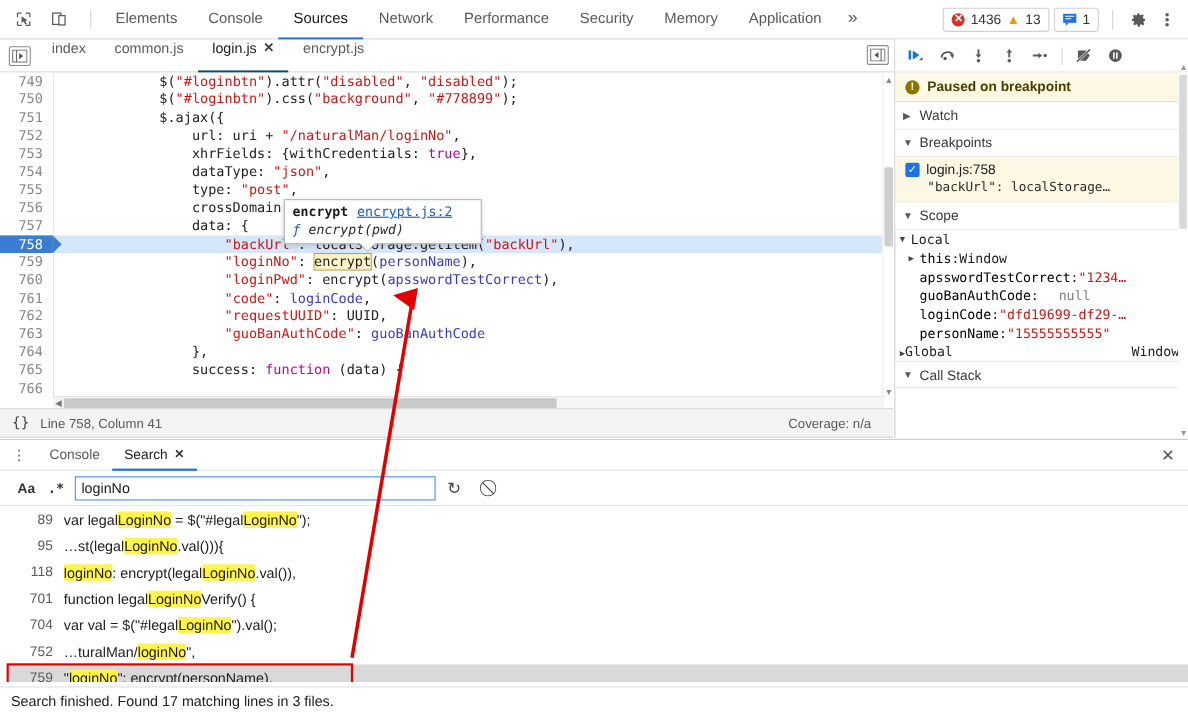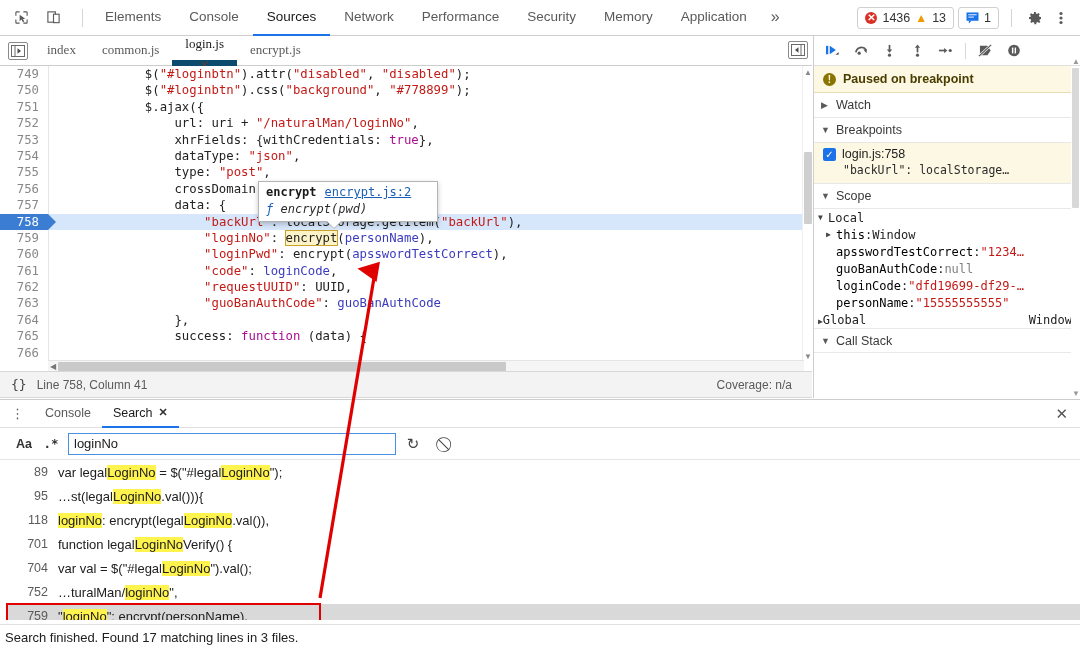--- a/index.html
+++ b/index.html
@@ -65,25 +65,25 @@
     background: #ffffff; border-bottom: 1px solid #cdcdcd;
     display: flex; align-items: center;
   }
   .navbtn {
     width: 20px; height: 18px; margin-left: 8px; margin-right: 6px;
     border: 1px solid #8a8a8a; border-radius: 2px;
     display: flex; align-items: center; justify-content: center;
     cursor: pointer; background: #fff;
   }
   .filetab {
-    display: flex; align-items: center; gap: 6px;
+    display: flex; gap: 6px;
     padding: 0 13px; height: 30px; font-size: 13px; color: #5a5a5a;
-    cursor: pointer; border-bottom: 2px solid transparent; white-space: nowrap; font-family: Liberation Serif, serif;
-  }
-  .filetab.active { color: #202020; border-bottom: 6px solid #0c4a6e; flex-direction: column; }
+    cursor: pointer; border-bottom: 2px solid transparent; white-space: nowrap;
+  }
+  .filetab.active { color: #202020; border-bottom: 2px solid #0c4a6e; }
   .filetab .xclose { font-size: 12px; color: #444; font-weight: bold; }
   .panel-toggle-right {
     position: absolute; right: 4px; top: 5px;
     width: 20px; height: 18px;
     border: 1px solid #8a8a8a; border-radius: 2px;
     display: flex; align-items: center; justify-content: center;
     cursor: pointer; background: #fff;
   }
 
   
@@ -219,21 +219,21 @@
   }
   .bp-row2 {
     font-family: "DejaVu Sans Mono", monospace; font-size: 11.5px;
     color: #2a2a2a; margin-left: 20px; margin-top: 2px; white-space: nowrap; overflow: hidden;
   }
   .scope-body { font-family: "DejaVu Sans Mono", monospace; font-size: 12px; }
   .scope-row { height: 17px; display: flex; align-items: center; padding-left: 7px; white-space: nowrap; }
   .scope-row .tri2 { font-size: 8px; color: #444; width: 10px; }
   .sc-key  { color: #000000; }
   .sc-val-str { color: #c41a16; }
-  .sc-val-null { color: #808080; }
+  .sc-val-null { color: #808080; margin-left: 18px; }
   .sc-val-obj { color: #222; }
   .sc-local { color: #222; font-weight: normal; }
   .scope-row.right-val { justify-content: space-between; padding-right: 8px; }
   .rp-vscroll {
     position: absolute; right: 0; top: 30px; width: 9px; height: 332px; background: #fff;
   }
   .rp-vscroll .tb { position:absolute; left:1px; top:2px; width:7px; height:140px; background:#d8d8d8; border-radius:1px;}
   .rp-vscroll .a1 { position:absolute; left:1px; top:-9px; font-size:8px; color:#999;}
   .rp-vscroll .a2 { position:absolute; left:1px; bottom:0px; font-size:8px; color:#999;}
 
@@ -278,21 +278,21 @@
   .res-num { width: 34px; text-align: right; color: #5a5a5a; margin-right: 10px; font-size:12.5px;}
   .hly { background: #fff34d; }
   .res-row.sel { background: #d9d9d9; }
   .res-outline {
     position: absolute; left: 6px; width: 315px; height: 24px;
     border: 2px solid #e00000; pointer-events: none;
   }
   .search-status {
     position: absolute; bottom: 0; left: 0; width: 1080px; height: 26px;
     border-top: 1px solid #e0e0e0; display: flex; align-items: center;
-    padding-left: 5px; font-size: 13px; color: #202020; background: #fff;
+    padding-left: 10px; font-size: 13px; color: #202020; background: #fff;
   }
 
   
   .annot { position: absolute; left: 0; top: 0; width: 1080px; height: 650px; pointer-events: none; z-index: 60; }
 </style>
 </head>
 <body>
 
 <div id="app">
 

